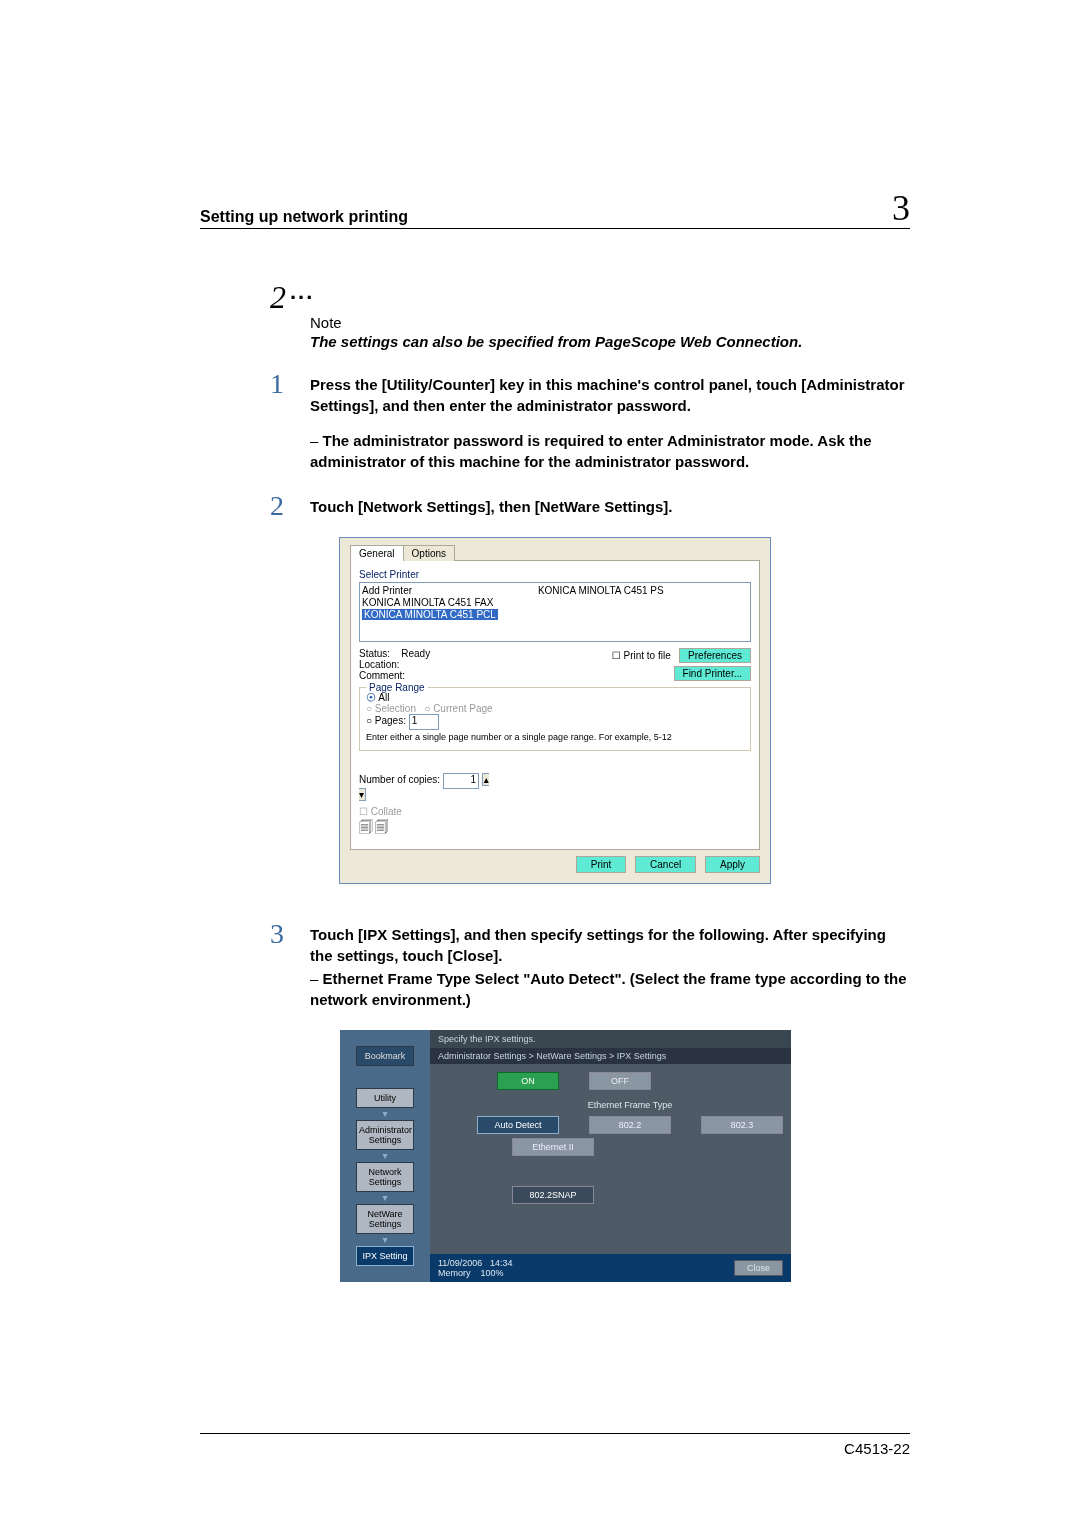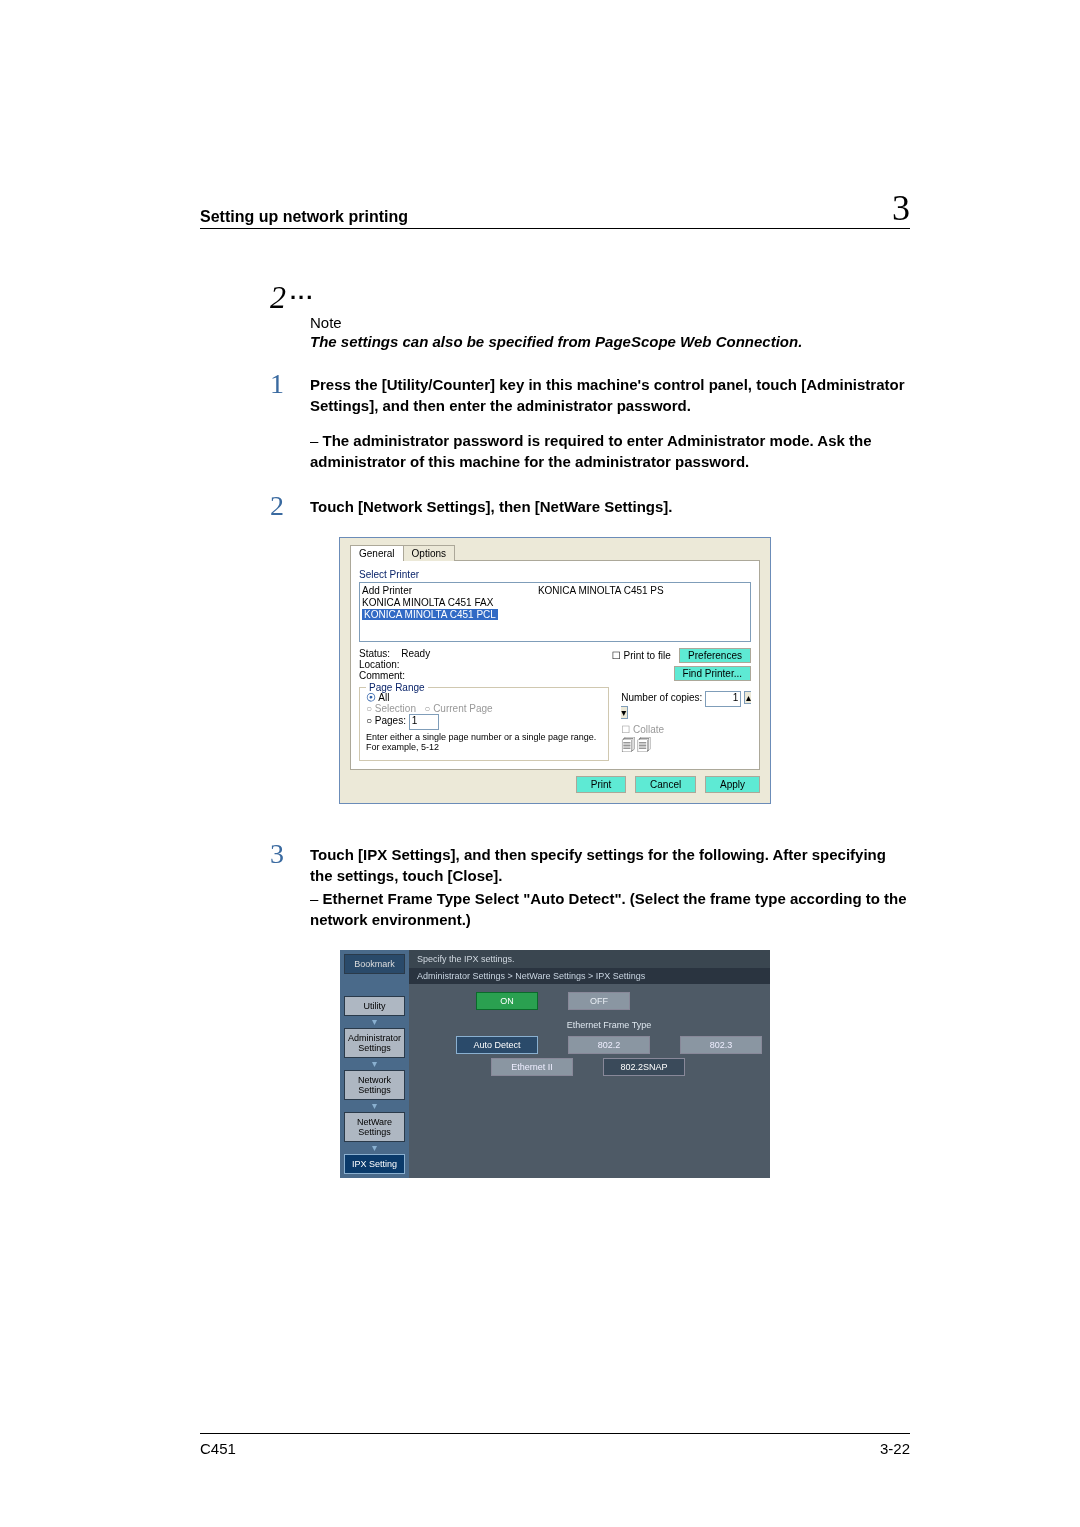--- a/index.html
+++ b/index.html
@@ -166,21 +166,21 @@
     position:relative;
   }
   .pd-legend {
     position:absolute;
     top:-6px;
     left:6px;
     background:#fff;
     padding:0 3px;
     color:#0a246a;
   }
-  .pd-flex { display:flex; justify-content:space-between; gap:12px; }
+  .pd-flex { display:flex; justify-content:space-between; gap:12px;flex-direction:column; }
   .pd-radio::before { content:"○ "; }
   .pd-radio.sel::before { content:"⦿ "; color:#2a5da8; }
   .pd-check::before { content:"☐ "; }
   .pd-footer { text-align:right; margin-top:6px; }
   .pd-footer .pd-btn { margin-left:6px; padding:2px 14px; }
   .pd-input { border:1px solid #7f9db9; background:#fff; padding:0 2px; display:inline-block; min-width:24px; height:14px; }
   .gray { color:#999; }
   .collate-icons { font-size:14px; letter-spacing:-2px; color:#333; }
 
   .touch-panel {
@@ -189,21 +189,21 @@
     display:flex;
     font-size:10px;
     font-family: Tahoma, sans-serif;
   }
   .tp-side {
     width:90px;
     background:#4a6a8a;
     display:flex;
     flex-direction:column;
     box-sizing:border-box;
-    padding:4px;
+    padding:16px;
     gap:2px;
   }
   .tp-side-btn {
     background:#aeb7c2;
     color:#000;
     text-align:center;
     padding:4px 2px;
     border:1px solid #2a3a4a;
     font-size:9px;
   }
@@ -240,21 +240,21 @@
   .tp-close {
     background:#8a96a2; border:1px solid #556; padding:2px 12px;
   }
   .footer {
     position:absolute;
     bottom:70px;
     left:200px;
     right:170px;
     border-top:1px solid #000;
     display:flex;
-    justify-content:space-between;
+    justify-content:flex-end;
     padding-top:6px;
     font-size:15px;
   }
 </style>
 </head>
 <body>
 
 <div class="page">
 
   <div class="hdr">
@@ -373,24 +373,33 @@
         <div class="tp-toggles">
           <div class="tp-tog on">ON</div>
           <div class="tp-tog">OFF</div>
         </div>
         <div class="tp-label">Ethernet Frame Type</div>
         <div class="tp-row">
           <div class="tp-opt sel">Auto Detect</div>
           <div class="tp-opt">802.2</div>
           <div class="tp-opt">802.3</div>
         </div>
-        <div class="tp-row" style="justify-content:flex-start;padding-left:35px;gap:30px;">
+        <div class="tp-row" style="justify-content:flex-start;padding-left:35px;gap:30px;flex-direction:column;">
           <div class="tp-opt">Ethernet II</div>
           <div class="tp-opt dark">802.2SNAP</div>
         </div>
+      </div>
+      <div class="tp-bottom">
+        <div>
+          <span>11/09/2006</span>&nbsp;&nbsp;
+          <span>14:34</span><br>
+          <span>Memory</span>&nbsp;&nbsp;&nbsp;
+          <span>100%</span>
+        </div>
+        <div class="tp-close">Close</div>
       </div>
     </div>
   </div>
 
   <div class="footer">
     <span>C451</span>
     <span>3-22</span>
   </div>
 
 </div>

